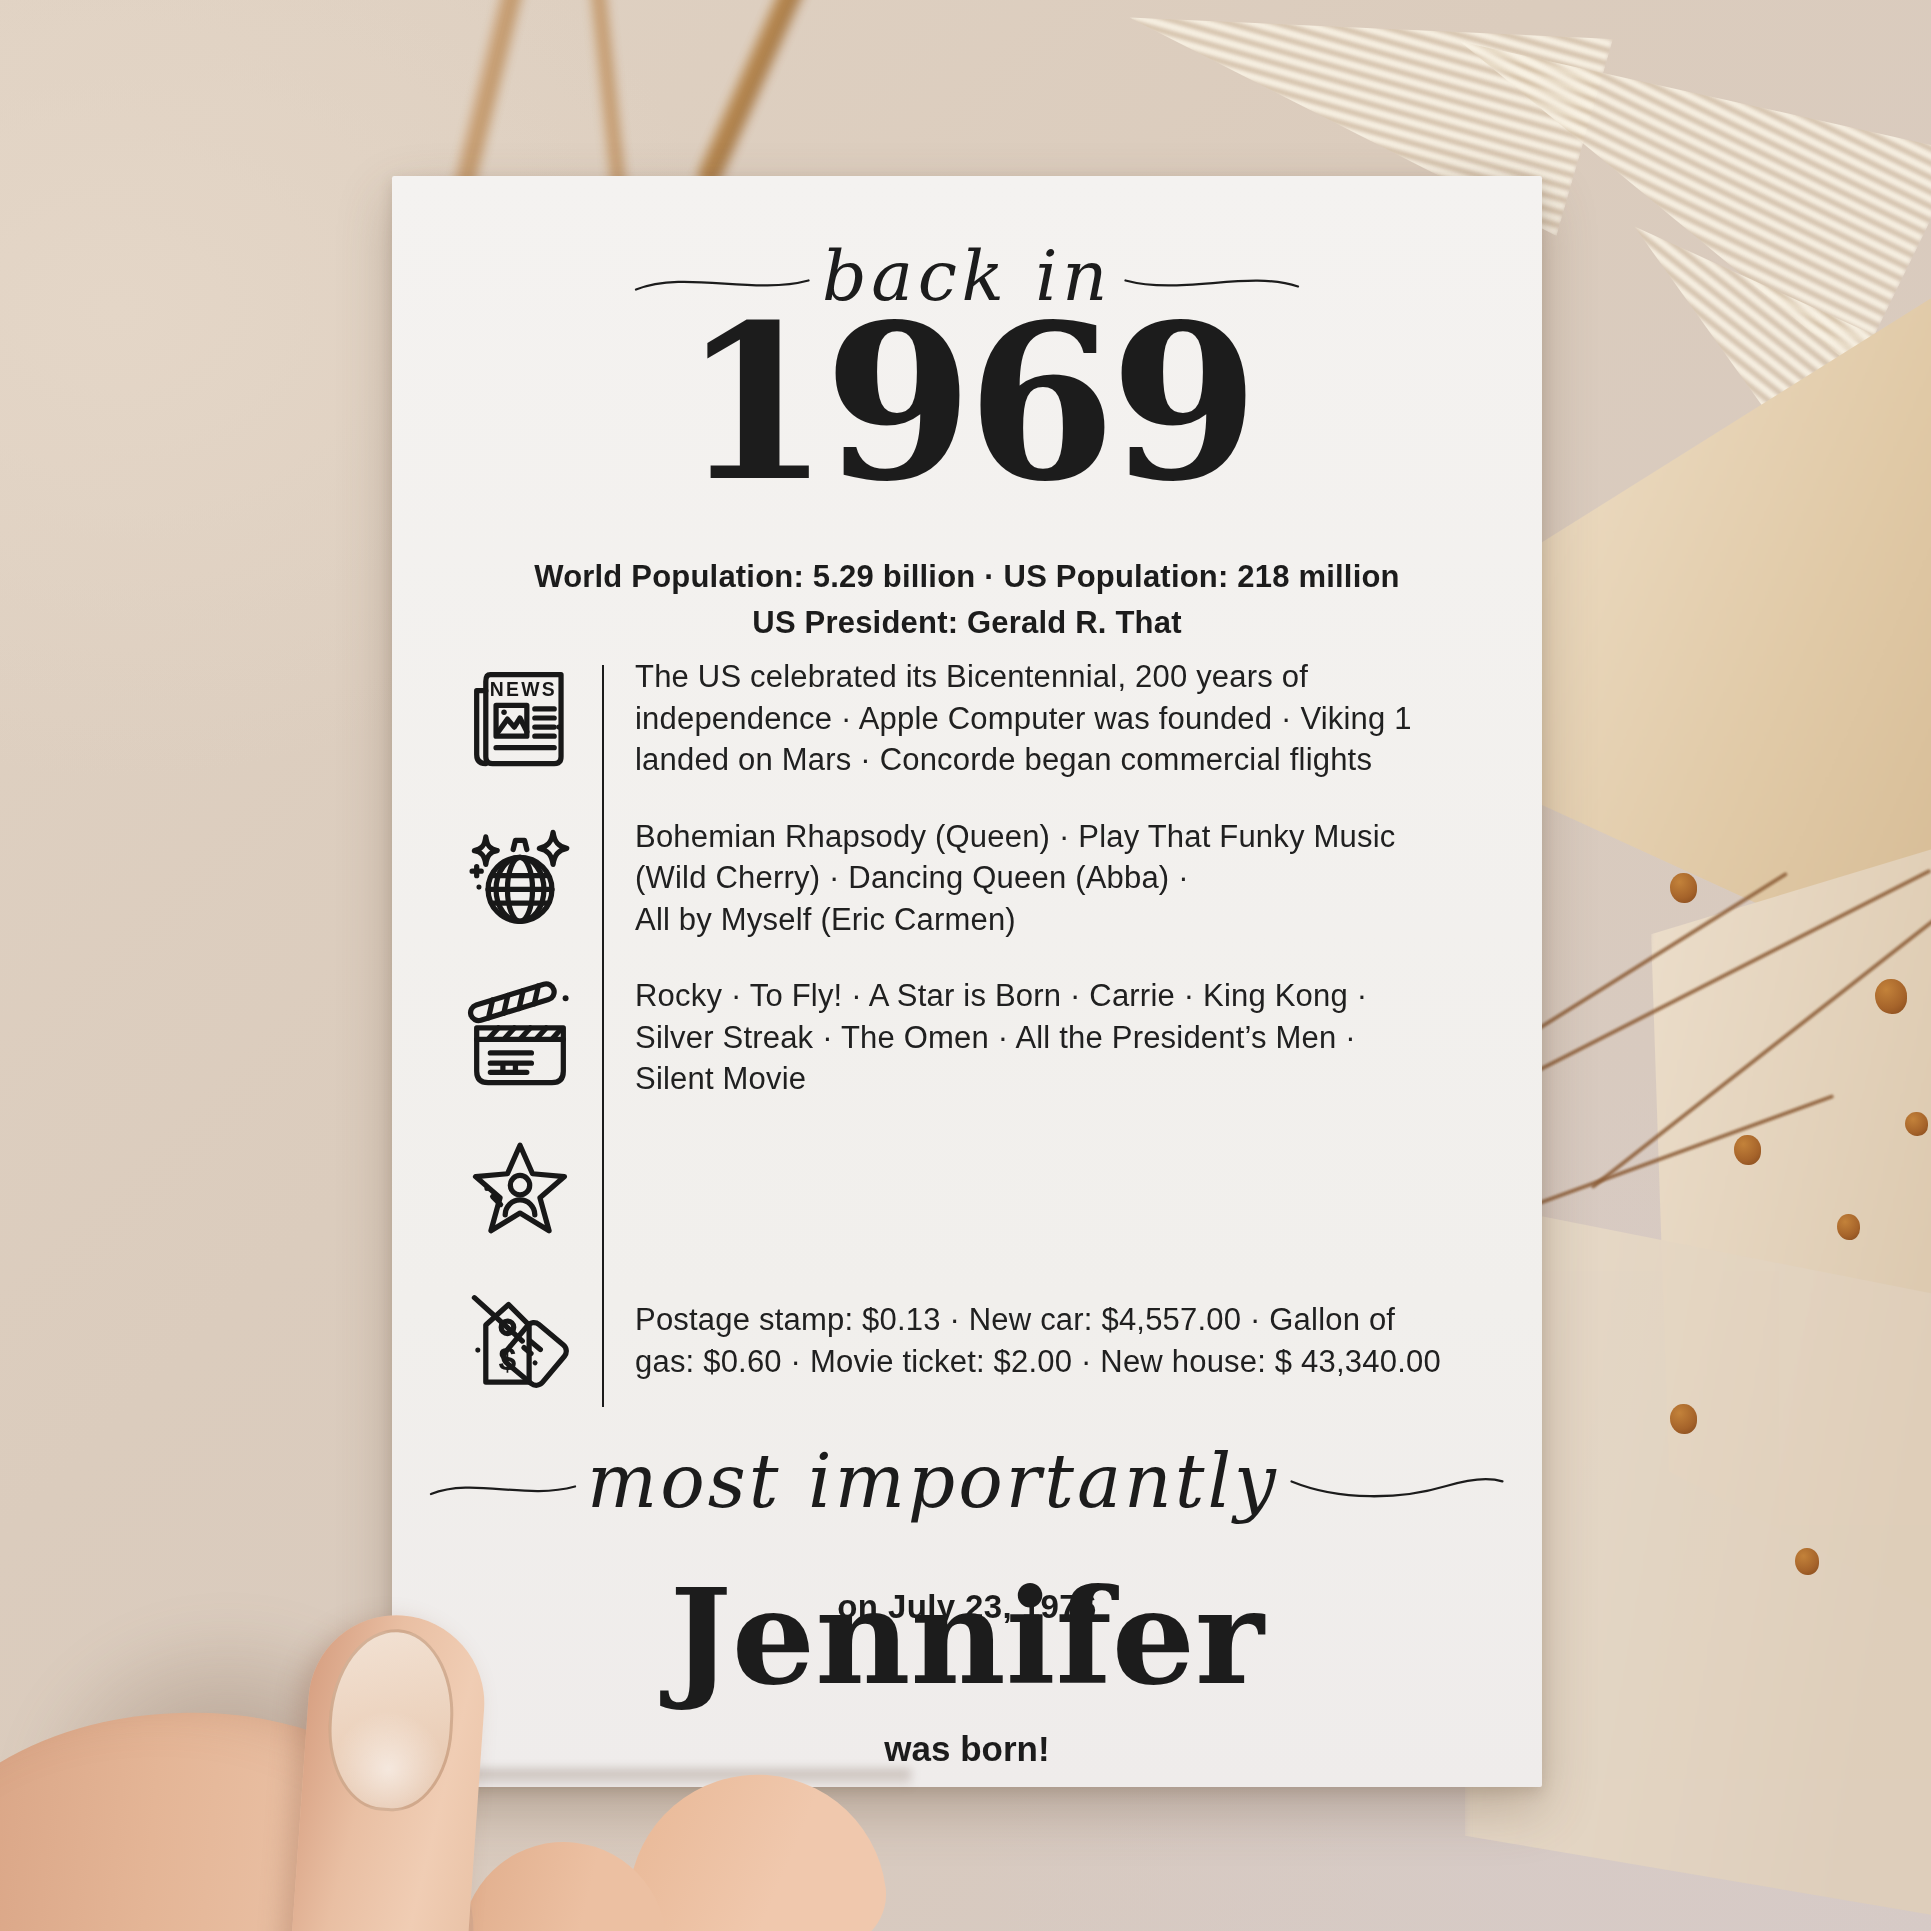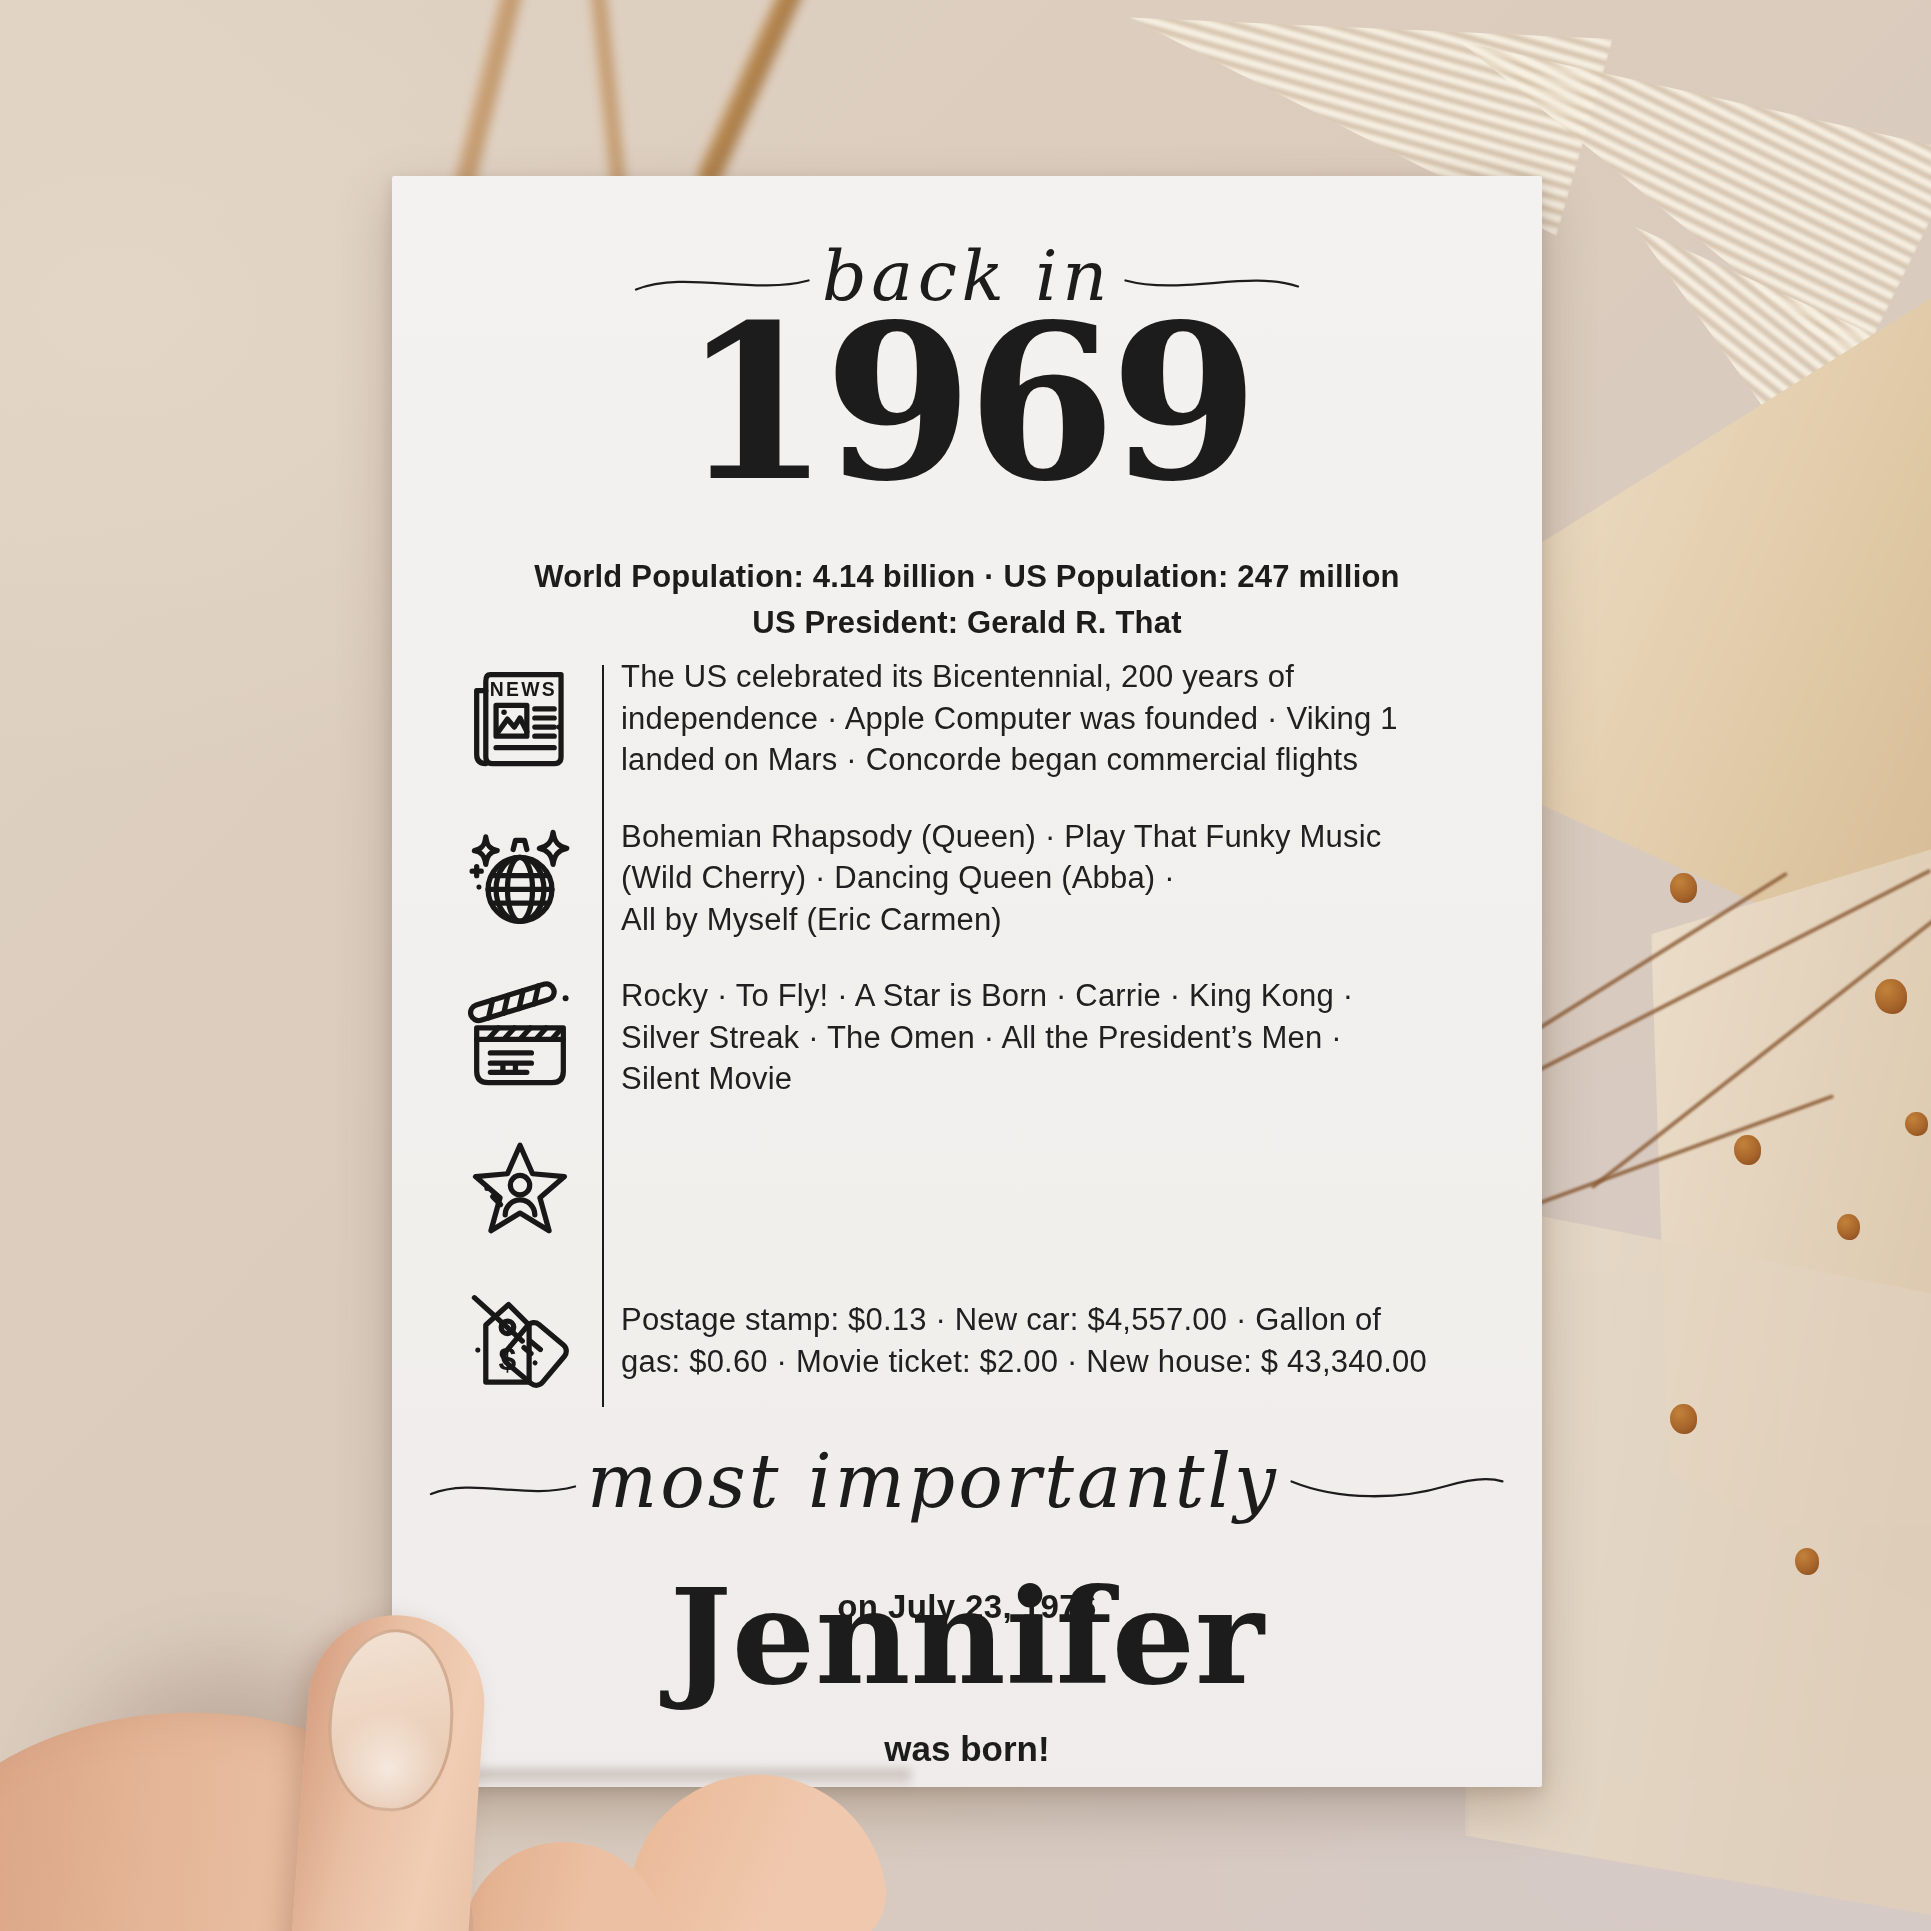--- a/index.html
+++ b/index.html
@@ -62,21 +62,21 @@
 
   .year{top:115px;font-family:"DejaVu Serif",serif;font-weight:700;font-size:214px;
     letter-spacing:-6px;line-height:1.05;}
   .stats{top:378px;font-weight:700;font-size:31px;line-height:1.48;letter-spacing:0.2px;}
 
   .sections{position:absolute;top:480px;left:46px;right:53px;}
   .divider{position:absolute;left:164px;top:9px;width:2.3px;height:742px;background:#1b1b1b;}
   .section-row{display:flex;align-items:center;margin-bottom:35px;}
   .icon-cell{flex:0 0 164px;display:flex;justify-content:center;align-items:center;}
   .icon-cell svg{width:114px;height:114px;}
-  .sec-text{padding-left:19px;font-size:31px;line-height:1.34;letter-spacing:0.2px;
+  .sec-text{padding-left:33px;font-size:31px;line-height:1.34;letter-spacing:0.2px;
     color:#202020;white-space:pre-line;text-align:left;}
 
   .date{top:1412px;font-size:33px;font-weight:700;letter-spacing:0.4px;}
   .name{top:1386px;font-family:"DejaVu Serif",serif;font-weight:700;font-size:131px;line-height:1.15;}
   .born{top:1553px;font-size:35px;font-weight:700;}
 
   .ic{stroke:#181818;fill:none;stroke-width:4.6;stroke-linecap:round;stroke-linejoin:round;}
   .ic-fill{fill:#181818;stroke:none;}
   .ic-text{fill:#181818;font-family:"Liberation Sans",sans-serif;font-weight:700;}
 
@@ -137,21 +137,21 @@
       <svg class="swash" width="182" height="36" viewBox="0 0 240 48">
         <path d="M4,34 C70,8 160,42 234,22" stroke="#1c1c1c" stroke-width="3" fill="none" stroke-linecap="round"></path>
       </svg><span>back in</span><svg class="swash" width="182" height="36" viewBox="0 0 240 48">
         <path d="M6,22 C80,42 170,8 236,30" stroke="#1c1c1c" stroke-width="3" fill="none" stroke-linecap="round"></path>
       </svg>
     </div>
 
     <div class="center year">1969</div>
 
     <div class="center stats">
-      <div>World Population: 4.14 billion · US Population: 247 million</div>
+      <div>World Population: 5.29 billion · US Population: 218 million</div>
       <div>US President: Gerald R. That</div>
     </div>
 
     <div class="sections">
       <div class="divider"></div>
 
       <div class="section-row">
         <div class="icon-cell">
           <svg viewBox="0 0 100 100">
             <path class="ic" d="M24,12 H86 V84 Q86,90 80,90 H26 Q20,90 20,84 V18 Q20,12 24,12 Z"></path>

